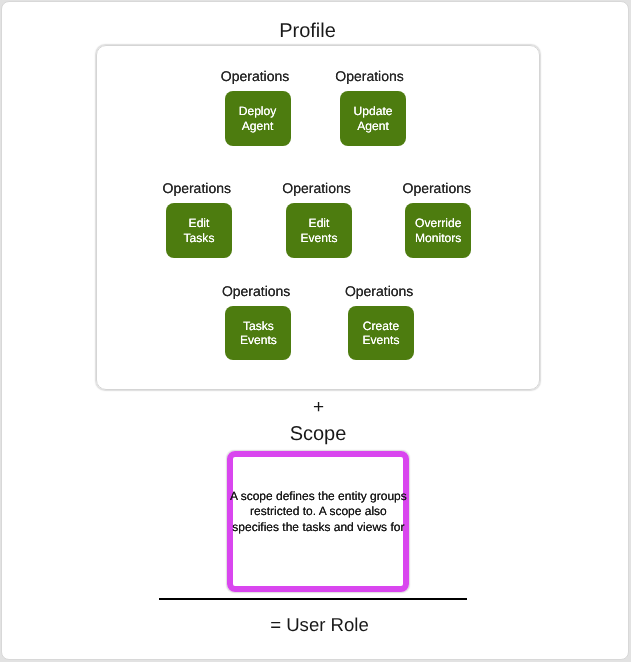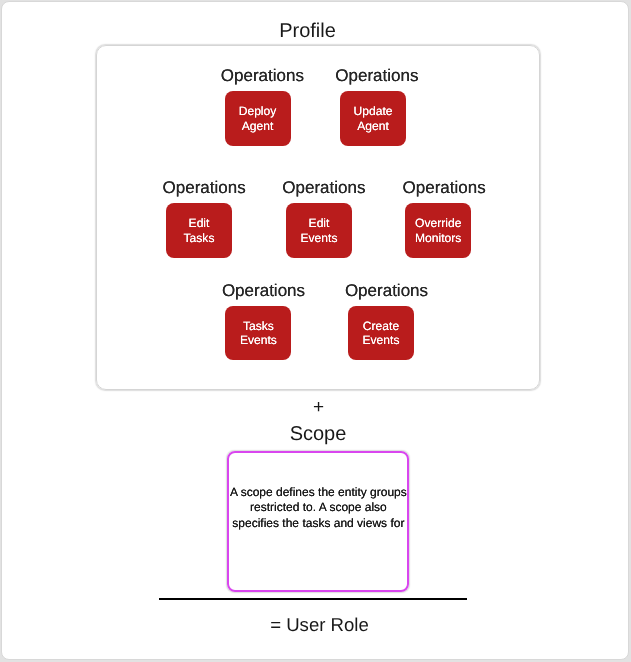--- a/index.html
+++ b/index.html
@@ -18,35 +18,35 @@
                 font-size:20px; color:#191919; line-height:22px; }
 
   .profile-box { position:absolute; left:95.5px; top:45.3px; width:444.6px; height:344.5px;
                  border:1px solid #d5d5d5; border-radius:10px; box-sizing:border-box;
                  box-shadow:0 0 1.2px 0.2px #dcdcdc; }
 
   .node { position:absolute; left:0; top:0; }
 
   .op-label { position:absolute; top:0; text-align:center; white-space:nowrap;
               text-shadow:0 0 0.18px currentColor;
-              font-size:17px; color:#262626; line-height:14px; }
+              font-size:14px; color:#262626; line-height:14px; }
 
-  .btn { position:absolute; background:#b91c1c; color:#ffffff; border-radius:8px;
+  .btn { position:absolute; background:#4d7c0f; color:#ffffff; border-radius:8px;
          display:flex; align-items:center; justify-content:center; flex-direction:column;
          text-align:center; text-shadow:0 0 0.4px currentColor;
          font-size:12.1px; line-height:14.3px; }
 
   .plus { position:absolute; left:3px; top:400px; width:631px; text-align:center;
           font-size:19px; color:#191919; line-height:16px; }
 
   .scope-title { position:absolute; left:2.5px; top:423px; width:631px; text-align:center;
                  font-size:20px; color:#191919; line-height:22px; }
 
   .scope-box { position:absolute; left:227.3px; top:450.8px; width:182.2px; height:141.6px;
-               border:2px solid #d946ef; border-radius:8px; box-sizing:border-box;
+               border:6px solid #d946ef; border-radius:8px; box-sizing:border-box;
                box-shadow:0 0 1.2px 0.2px #dcdcdc; }
 
   .scope-text { position:absolute; left:-4px; top:32px; width:calc(100% + 8px);
                 text-align:center; text-shadow:0 0 0.38px currentColor;
                 font-size:12px; line-height:15.4px; color:#191919; }
   .sline { white-space:nowrap; }
 
   .rule { position:absolute; left:159px; top:597.8px; width:308.4px; height:2.4px;
           background:#000000; }
 

